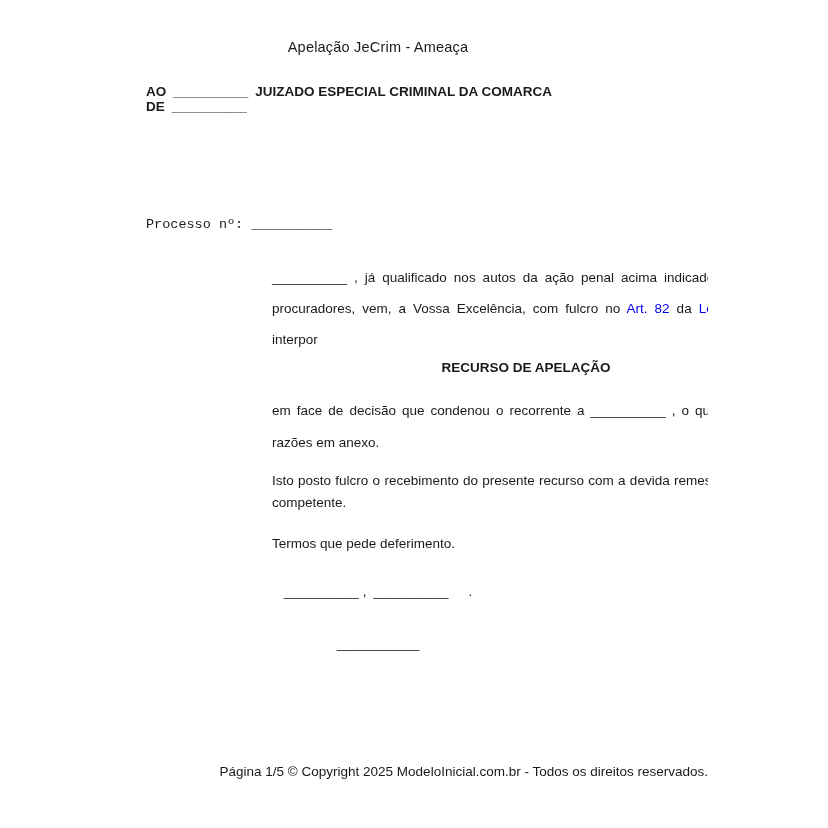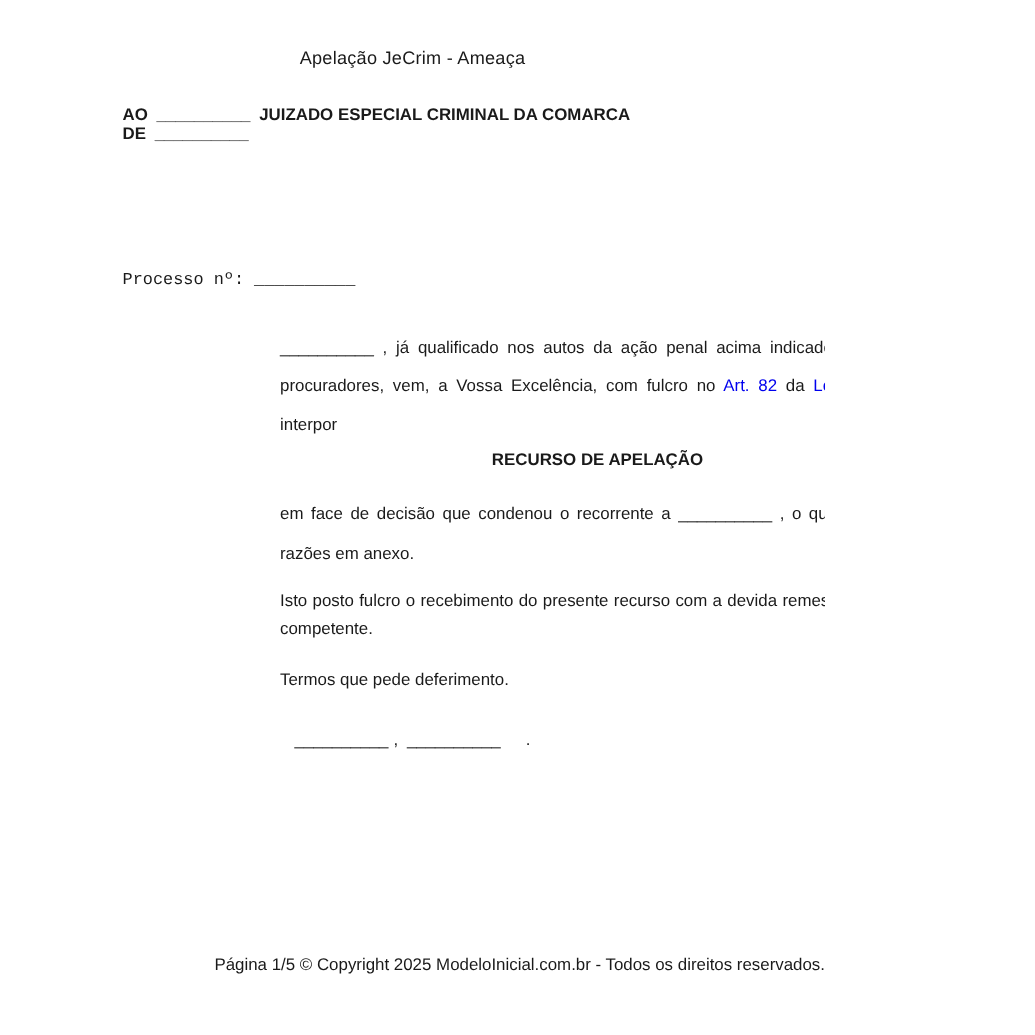--- a/index.html
+++ b/index.html
@@ -15,20 +15,21 @@
   }
   .page {
     position: relative;
     width: 660px;
     height: 828px;
     background: var(--bg-color);
     color: var(--text-color);
     font-family: "Liberation Sans", sans-serif;
     font-size: 13.5px;
     overflow: hidden;
+    margin-left: 48px;
   }
   .doc-title {
     position: absolute;
     top: 39px;
     left: 0;
     right: 0;
     text-align: center;
     font-size: 14.5px;
     letter-spacing: 0.2px;
   }
@@ -114,16 +115,17 @@
   <div class="section-heading">RECURSO DE APELAÇÃO</div>
 
   <div class="para para-appeal"><span>em face de decisão que condenou o recorrente a </span><span>__________</span><span> , o que faz pelas razões em anexo.</span></div>
 
   <div class="para para-request">Isto posto fulcro o recebimento do presente recurso com a devida remessa à Turma competente.</div>
 
   <div class="closing-line">Termos que pede deferimento.</div>
 
   <div class="date-line"><span>__________</span><span class="sep">,</span><span>__________</span><span class="end">.</span></div>
 
+  <div class="signature-line">___________</div>
 
   <div class="doc-footer">Página 1/5 © Copyright 2025 ModeloInicial.com.br - Todos os direitos reservados.</div>
 
 </div>
 
 </body></html>

